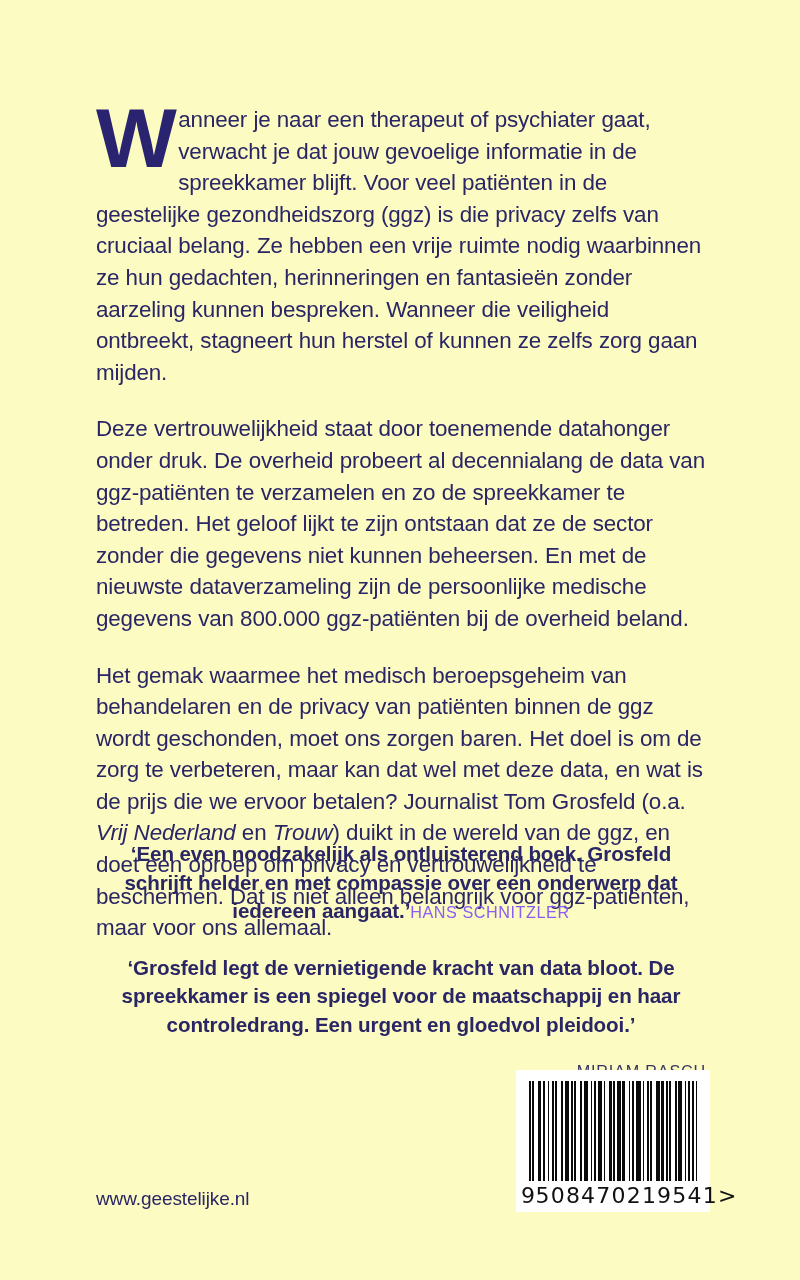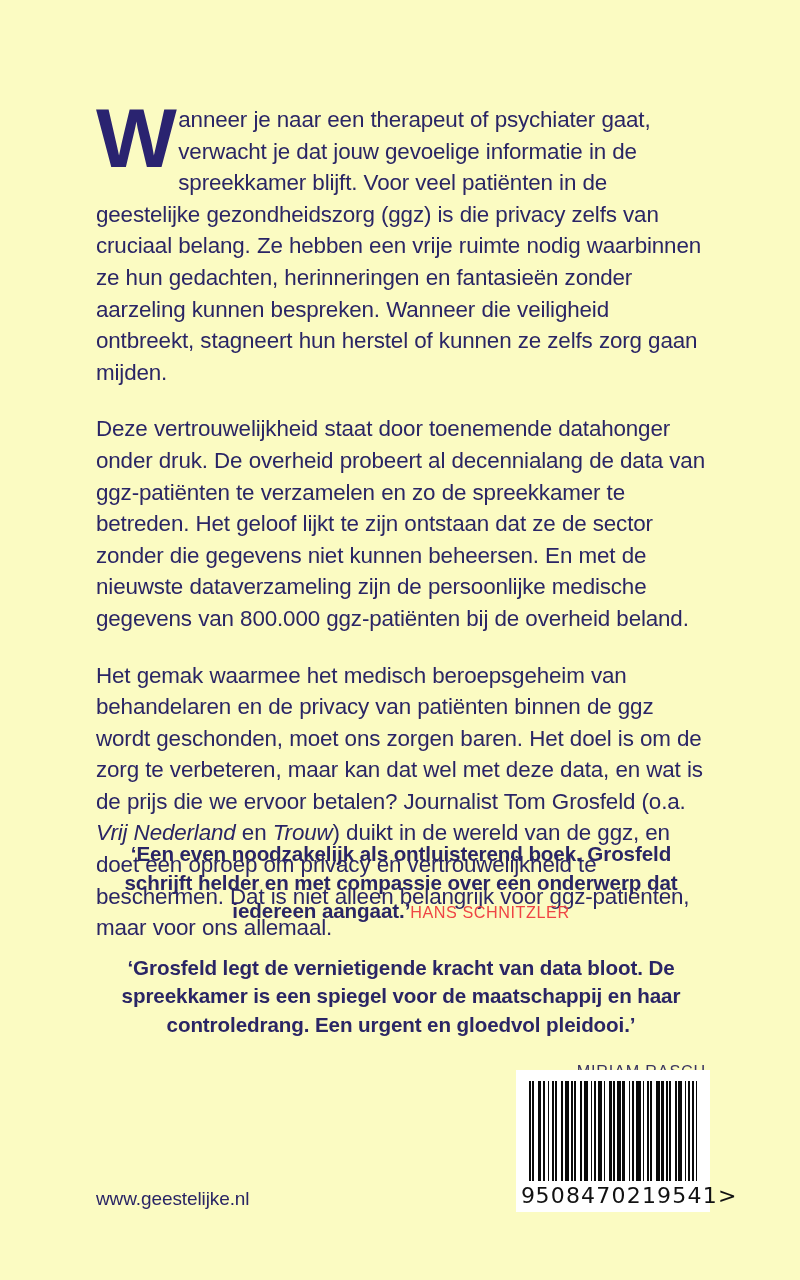--- a/index.html
+++ b/index.html
@@ -78,21 +78,21 @@
     font-weight: 700;
     color: #2a2565;
     letter-spacing: -0.1px;
     display: inline;
   }
 
   .attrib {
     font-size: 16.2px;
     font-weight: 400;
     letter-spacing: 0.55px;
-    color: #ef4444;
+    color: #8b5cf6;
     display: inline;
     white-space: nowrap;
   }
 
   .attrib-block {
     display: block;
     margin-top: 23px;
     font-size: 16.2px;
     font-weight: 400;
     letter-spacing: 0.8px;

